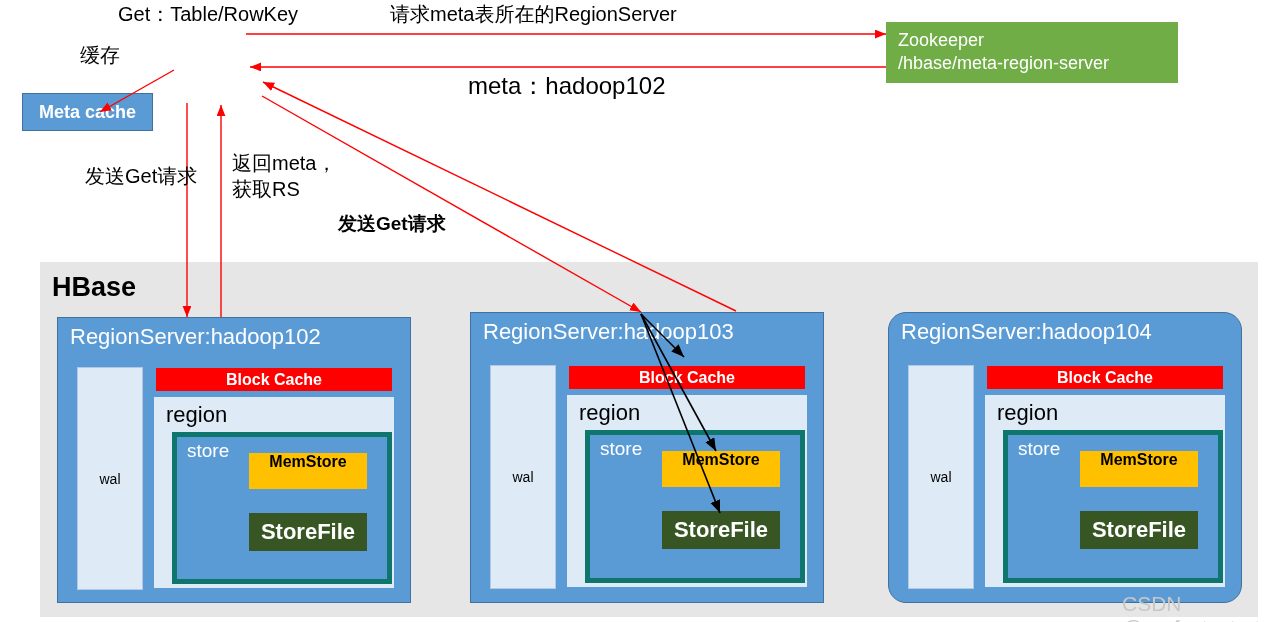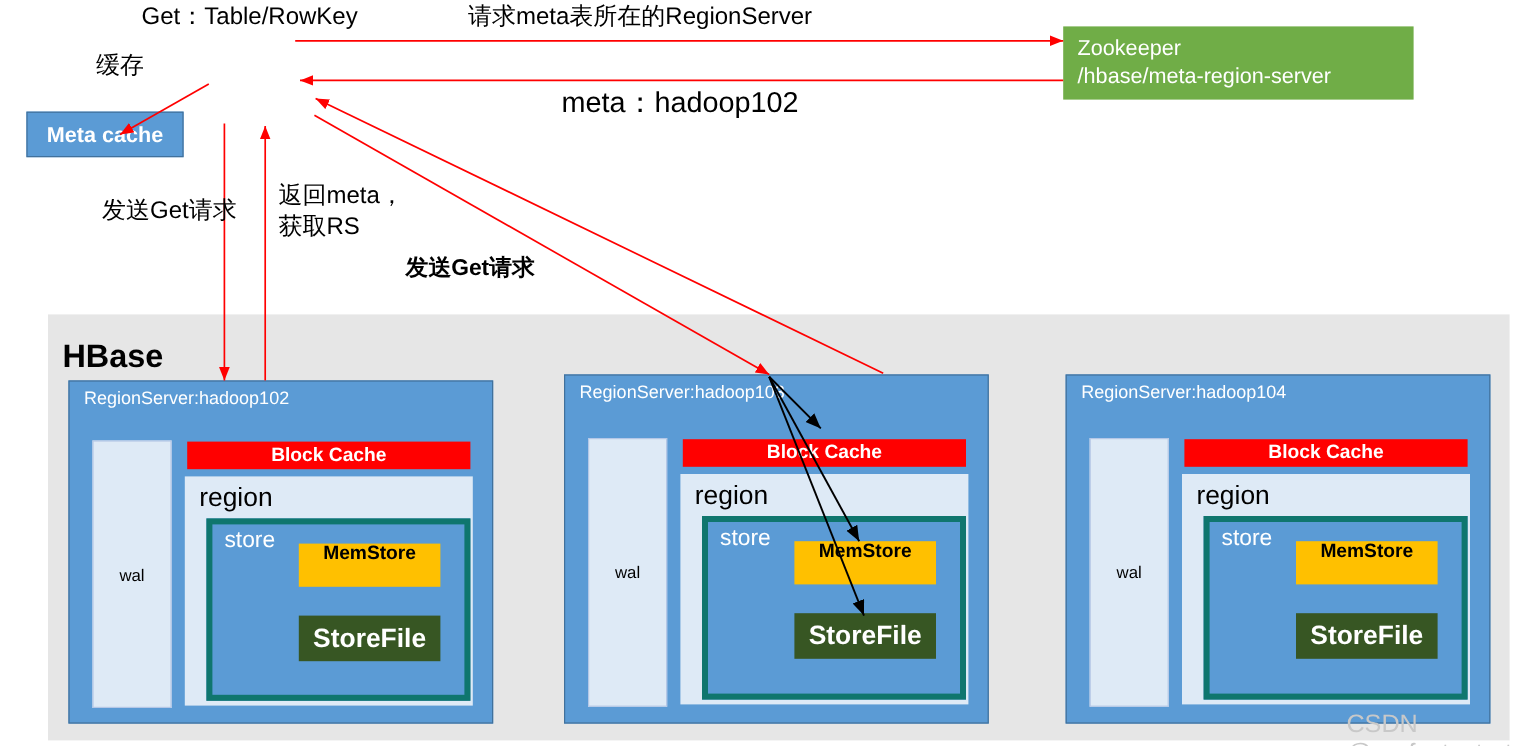--- a/index.html
+++ b/index.html
@@ -64,31 +64,31 @@
     padding: 7px 0 0 12px;
   }
 
   
   .hbase-container {
     left: 40px; top: 262px; width: 1218px; height: 355px;
     background: #E6E6E6;
   }
   .hbase-title {
     left: 52px; top: 272px;
-    font-size: 27px; font-weight: bold; color: #000000; margin-top: 10px;
+    font-size: 27px; font-weight: bold; color: #000000;
   }
 
   
   .region-server {
     background: #5B9BD5;
     border: 1px solid #41719C;
   }
   .rs-title {
     position: absolute; left: 12px; top: 6px;
-    color: #ffffff; font-size: 15px; white-space: pre;
+    color: #ffffff; font-size: 22px; white-space: pre;
   }
   .wal {
     position: absolute;
     background: #DEEAF6;
     border: 1px solid #B4C7E7;
     display: flex; align-items: center; justify-content: center;
     color: #000000; font-size: 14px;
   }
   .block-cache {
     position: absolute;
@@ -184,21 +184,21 @@
         <div class="memstore" style="left:72px; top:16px; width:118px; height:36px;">
           <span>MemStore</span>
         </div>
         <div class="storefile" style="left:72px; top:76px; width:118px; height:38px;">
           <span>StoreFile</span>
         </div>
       </div>
     </div>
   </div>
 
-  <div class="abs region-server" style="left:888px; top:312px; width:354px; height:291px;">
+  <div class="abs region-server" style="left:888px; top:312px; width:354px; height:291px;border-radius:18px;">
     <span class="rs-title">RegionServer:hadoop104</span>
     <div class="wal" style="left:19px; top:52px; width:64px; height:222px;">
       <span>wal</span>
     </div>
     <div class="block-cache" style="left:98px; top:53px; width:236px; height:23px;">
       <span>Block Cache</span>
     </div>
     <div class="region" style="left:96px; top:82px; width:240px; height:192px;">
       <span class="region-label">region</span>
       <div class="store" style="left:18px; top:35px; width:210px; height:143px;">

